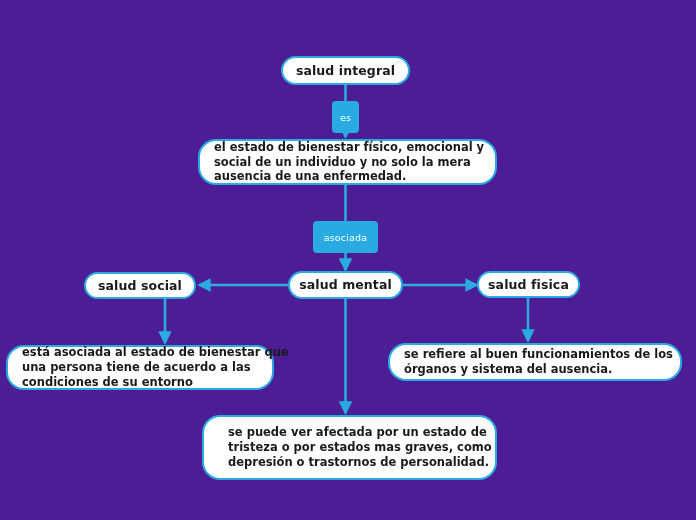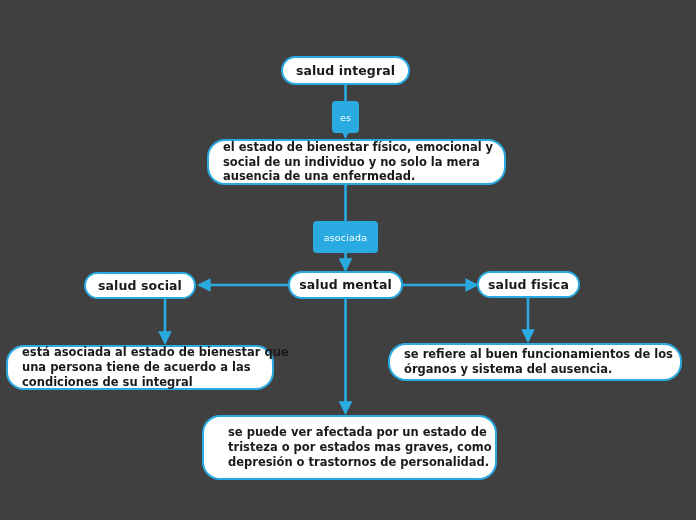--- a/index.html
+++ b/index.html
@@ -9,21 +9,21 @@
     background: #ffffff;
   }
   body {
     font-family: "DejaVu Sans", sans-serif;
     -webkit-font-smoothing: antialiased;
   }
   #canvas {
     position: relative;
     width: 696px;
     height: 520px;
-    background: #404040;
+    background: #4c1d95;
     overflow: hidden;
   }
   
   #edges {
     position: absolute;
     left: 0;
     top: 0;
     width: 696px;
     height: 520px;
     z-index: 1;
@@ -112,21 +112,21 @@
   </svg>
 
   <div class="node pill" style="left:281px; top:56px; width:129px; height:29px;">
     <span>salud integral</span>
   </div>
 
   <div class="badge" style="left:332px; top:101px; width:27px; height:18px;">
     <span>es</span>
   </div>
 
-  <div class="node para" style="left:198px; top:139px; width:299px; height:46px;margin-left:9px;">
+  <div class="node para" style="left:198px; top:139px; width:299px; height:46px;">
     <span class="txt">
       <span class="ln">el estado de bienestar físico, emocional y</span>
       <span class="ln">social de un individuo y no solo la mera</span>
       <span class="ln">ausencia de una enfermedad.</span>
     </span>
   </div>
 
   <div class="badge" style="left:313px; top:221px; width:65px; height:18px;">
     <span>asociada</span>
   </div>
@@ -140,21 +140,21 @@
   </div>
 
   <div class="node pill" style="left:477px; top:271px; width:103px; height:27px;">
     <span>salud fisica</span>
   </div>
 
   <div class="node para" style="left:6px; top:345px; width:268px; height:45px;">
     <span class="txt">
       <span class="ln">está asociada al estado de bienestar que</span>
       <span class="ln">una persona tiene de acuerdo a las</span>
-      <span class="ln">condiciones de su integral</span>
+      <span class="ln">condiciones de su entorno</span>
     </span>
   </div>
 
   <div class="node para" style="left:388px; top:343px; width:294px; height:38px;">
     <span class="txt">
       <span class="ln">se refiere al buen funcionamientos de los</span>
       <span class="ln">órganos y sistema del ausencia.</span>
     </span>
   </div>
 

